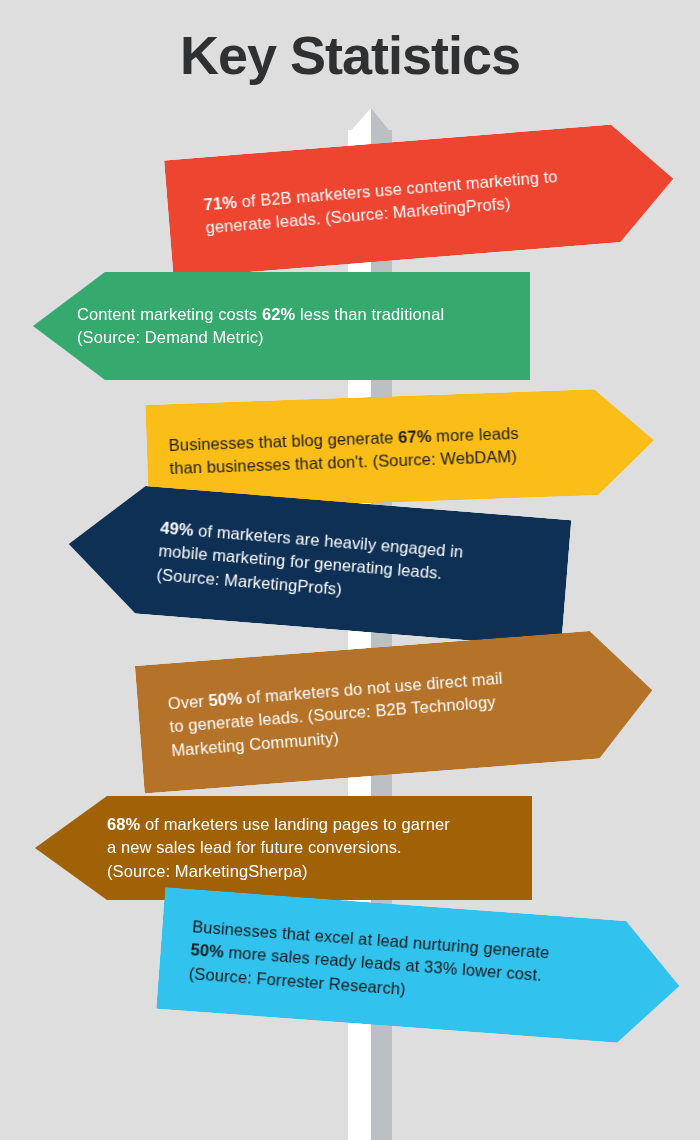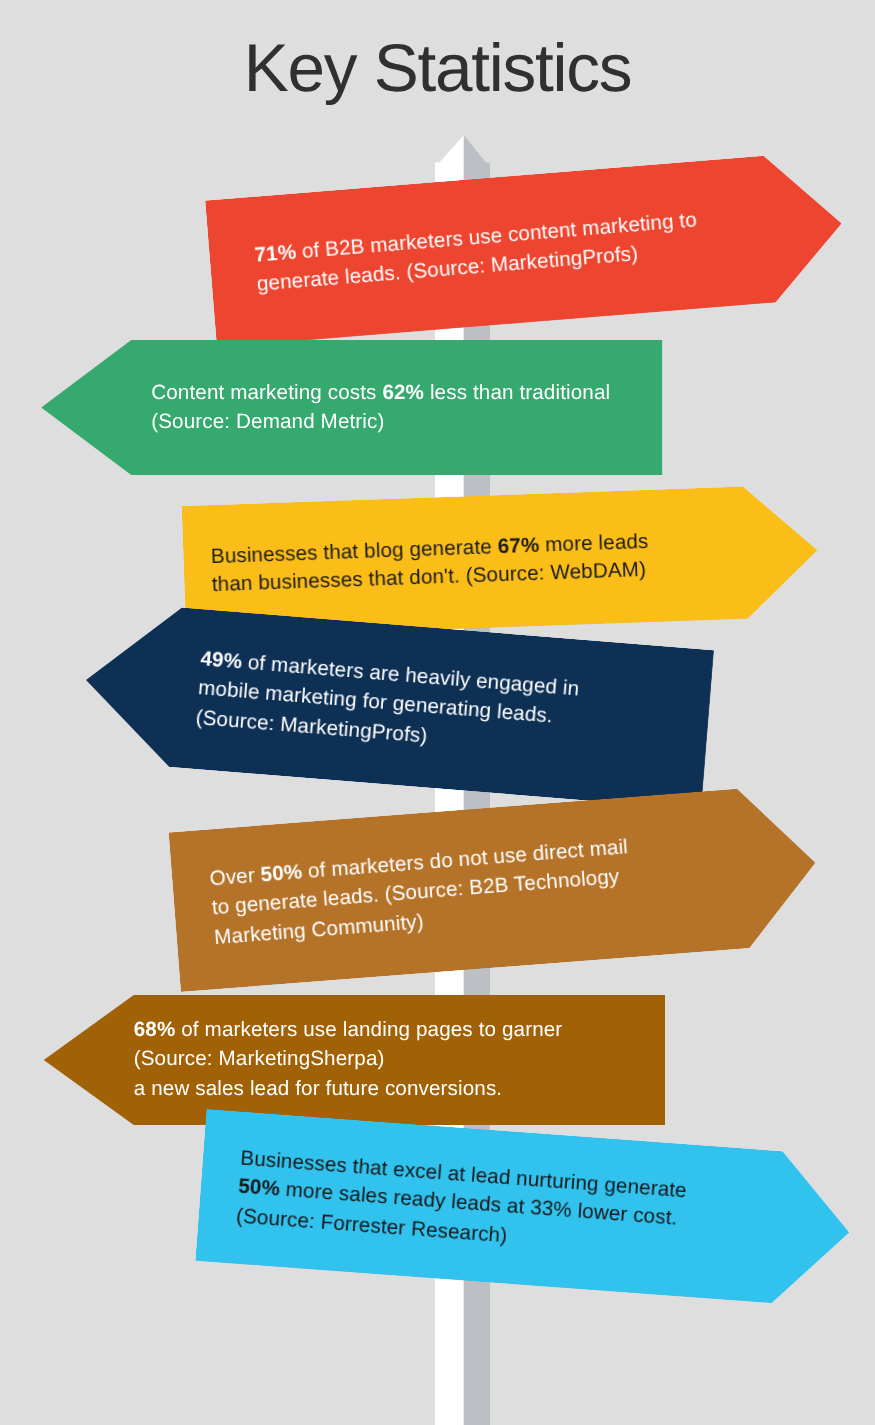--- a/index.html
+++ b/index.html
@@ -11,21 +11,21 @@
     position:relative;
   }
   #stage{position:absolute;inset:0;}
 
   
   .title{
     position:absolute;
     left:0;right:0;top:24px;
     text-align:center;
     font-size:54px;
-    font-weight:normal;
+    font-weight:bold;
     letter-spacing:-1px;
     color:#2f3031;
   }
 
   
   .pole{position:absolute;left:348px;top:108px;width:44px;height:1032px;}
   .pole .shaft-light{
     position:absolute;left:0;top:22px;width:23px;height:1010px;background:#ffffff;
   }
   .pole .shaft-dark{
@@ -66,21 +66,21 @@
     clip-path:polygon(72px 0, 100% 0, 100% 100%, 72px 100%, 0 50%);
   }
 
   
   #sign-1{ left:168px; top:140px; width:506px; height:118px;
            background:#EE4530; transform:rotate(-4.6deg); }
   #sign-1 .txt{ color:#ffffff; margin-left:36px; margin-right:76px; }
 
   #sign-2{ left:33px; top:272px; width:497px; height:108px;
            background:#35A96E; }
-  #sign-2 .txt{ color:#ffffff; margin-left:88px; margin-right:22px; }
+  #sign-2 .txt{ color:#ffffff; margin-left:44px; margin-right:22px; }
 
   #sign-3{ left:147px; top:396px; width:507px; height:106px;
            background:#FBBE18; transform:rotate(-2.0deg); }
   #sign-3 .txt{ color:#1b1b1b; margin-left:22px; margin-right:72px; }
 
   #sign-4{ left:68px; top:500px; width:499px; height:128px;
            background:#0E3055; transform:rotate(4.6deg); }
   #sign-4 .txt{ color:#ffffff; margin-left:90px; margin-right:20px; }
 
   #sign-5{ left:139px; top:646px; width:514px; height:128px;
@@ -142,22 +142,22 @@
     <div class="txt" style="color: rgb(255, 255, 255);">
         <div>Over <b>50%</b> of marketers do not use direct mail</div>
         <div>to generate leads. (Source: B2B Technology</div>
         <div>Marketing Community)</div>
       </div>
   </div>
 
   <div class="sign left-arrow" id="sign-6" style="background: #a16207;">
     <div class="txt" style="color: rgb(255, 255, 255);">
         <div><b>68%</b> of marketers use landing pages to garner</div>
+        <div>a new sales lead for future conversions.</div>
         <div>(Source: MarketingSherpa)</div>
-        <div>a new sales lead for future conversions.</div>
       </div>
   </div>
 
   <div class="sign right-arrow" id="sign-7" style="background: rgb(49, 194, 237);">
     <div class="txt" style="color: rgb(23, 24, 26);">
         <div>Businesses that excel at lead nurturing generate</div>
         <div><b>50%</b> more sales ready leads at 33% lower cost.</div>
         <div>(Source: Forrester Research)</div>
       </div>
   </div>

